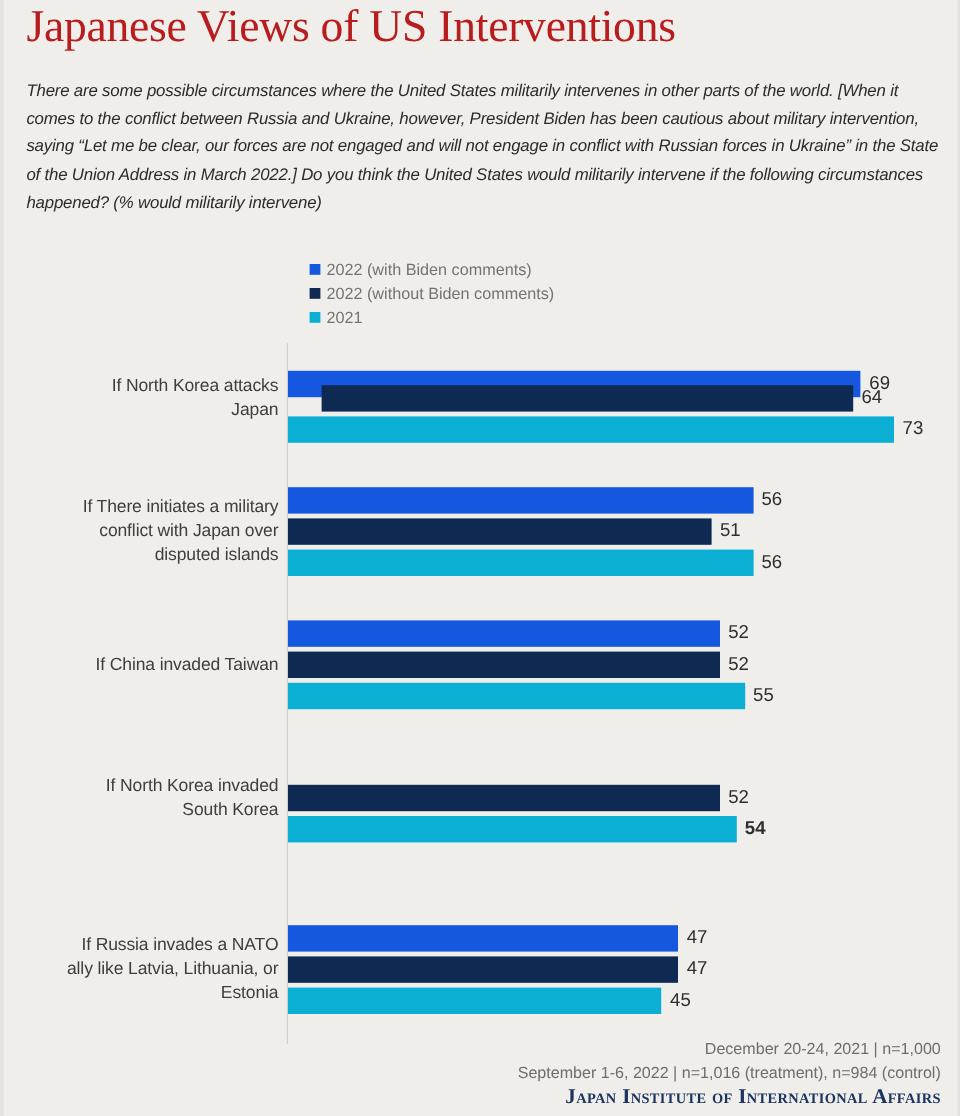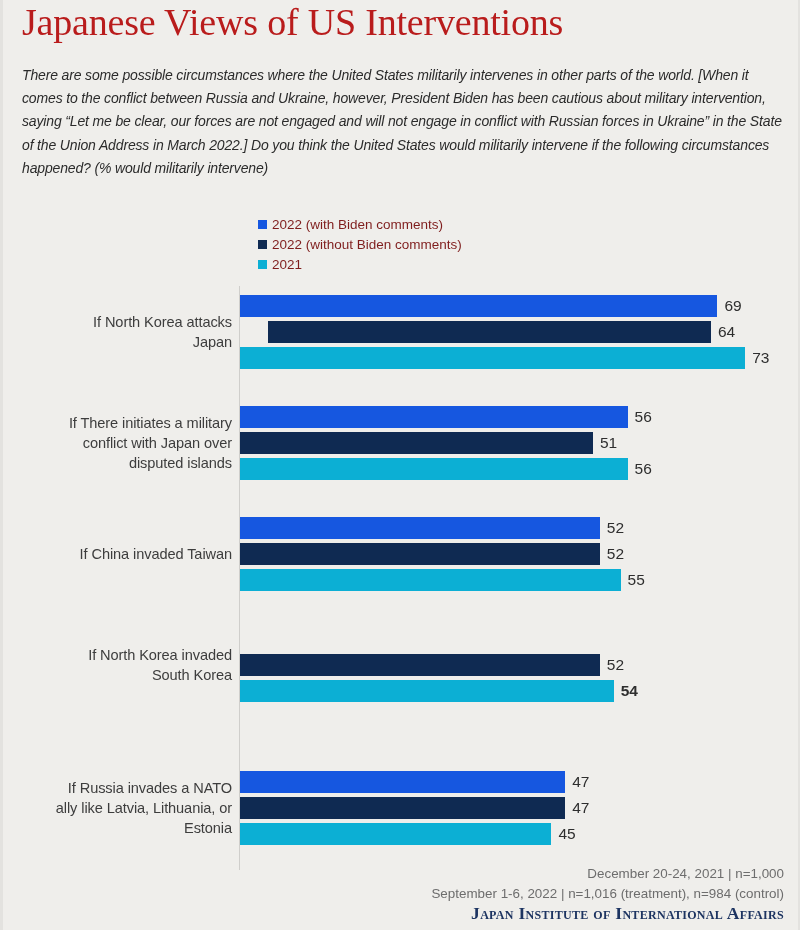--- a/index.html
+++ b/index.html
@@ -40,21 +40,21 @@
     font-style: italic;
     line-height: 23.2px;
     color: #2b2b2b;
     letter-spacing: -0.15px;
   }
   .legend {
     position: absolute;
     left: 258px;
     top: 214px;
     font-size: 13.5px;
-    color: #7f1d1d;
+    color: #737373;
   }
   .legend-row {
     display: flex;
     align-items: center;
     height: 20px;
   }
   .swatch {
     width: 9px;
     height: 9px;
     margin-right: 5px;
@@ -150,21 +150,21 @@
   </div>
 
 <div class="plot">
   <div class="axis"></div>
   <div id="groups">
       <div class="group" style="top: 9px; height: 74px;">
         <div class="cat-label" style="top: 17px;">
           <div>If North Korea attacks</div>
           <div>Japan</div>
         </div>
-        <div class="bar-row" style="top: 0px;">
+        <div class="bar-row" style="top: 14px;">
           <div class="bar" style="width: 477.48px; background: rgb(22, 87, 224);"></div>
           <span class="bar-value">69</span>
         </div>
         <div class="bar-row" style="top: 26px; margin-left: 28px;">
           <div class="bar" style="width: 442.88px; background: rgb(15, 42, 82);"></div>
           <span class="bar-value">64</span>
         </div>
         <div class="bar-row" style="top: 52px;">
           <div class="bar" style="width: 505.16px; background: rgb(12, 175, 212);"></div>
           <span class="bar-value">73</span>

